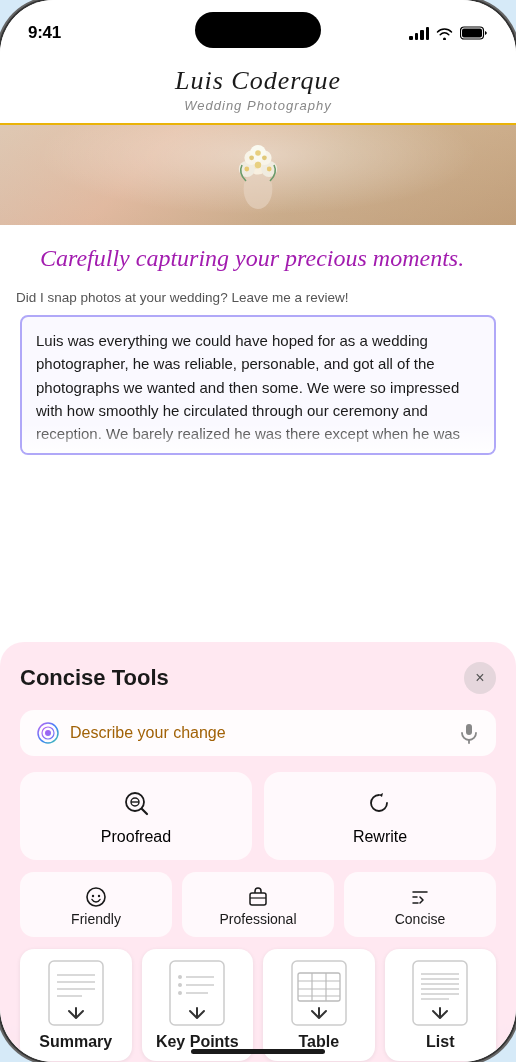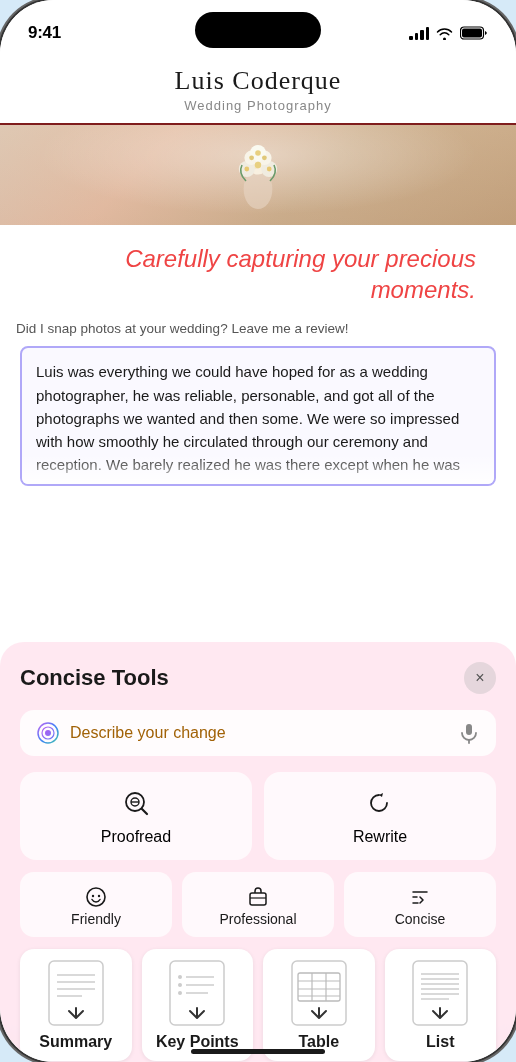--- a/index.html
+++ b/index.html
@@ -84,21 +84,22 @@
     
     .page-content {
       background: white;
       overflow: hidden;
     }
 
     
     .site-header {
       text-align: center;
       padding: 14px 20px 10px;
-      border-bottom: 2px solid #7f1d1d;
+      border-bottom: 2px solid #eab308;
+      font-style: italic;
     }
 
     .site-title {
       font-size: 26px;
       font-weight: 300;
       letter-spacing: 1px;
       color: #1a1a1a;
       font-family: Georgia, serif;
     }
 
@@ -135,26 +136,26 @@
       position: relative;
       z-index: 1;
     }
     .bouquet svg {
       width: 80px;
       height: 80px;
     }
 
     
     .tagline {
-      text-align: right;
+      text-align: left;
       padding: 18px 40px 12px;
       font-size: 24px;
       font-weight: 400;
-      color: #ef4444;
-      font-family: Liberation Sans, sans-serif;
+      color: #a21caf;
+      font-family: Liberation Serif, serif;
       font-style: italic;
       line-height: 1.3;
     }
 
     
     .review-prompt {
       padding: 4px 16px 10px;
       font-size: 13.5px;
       color: #555;
     }

